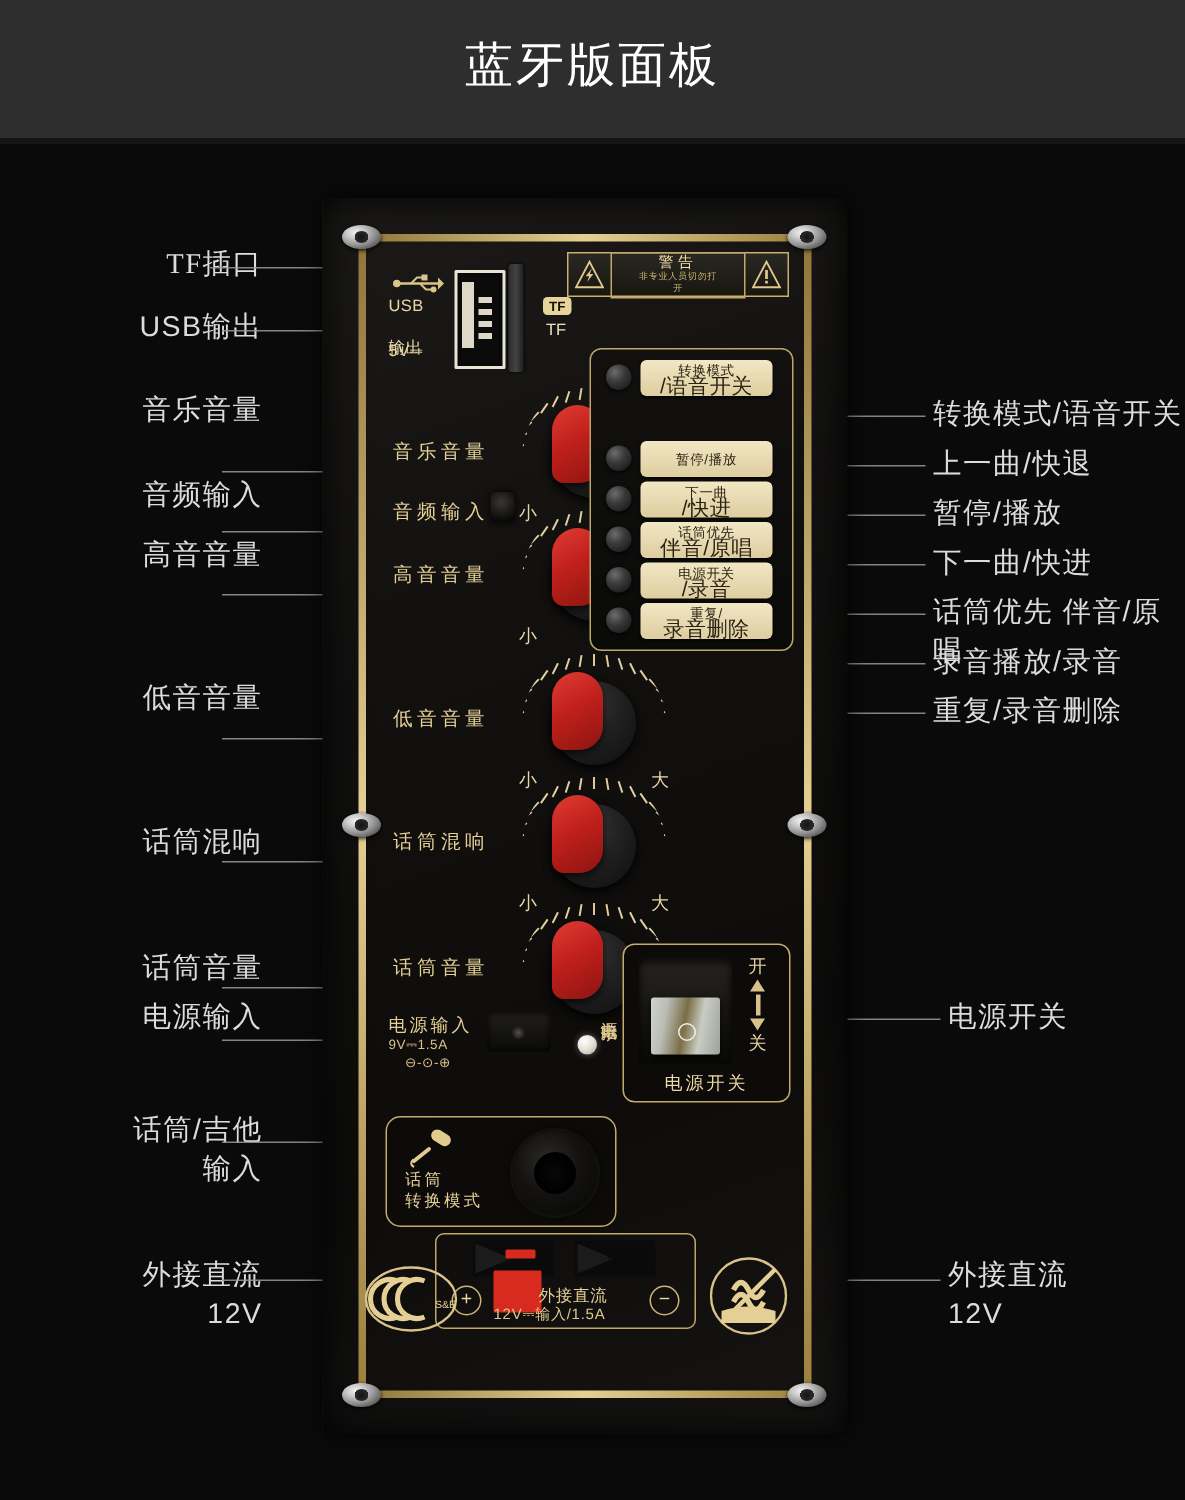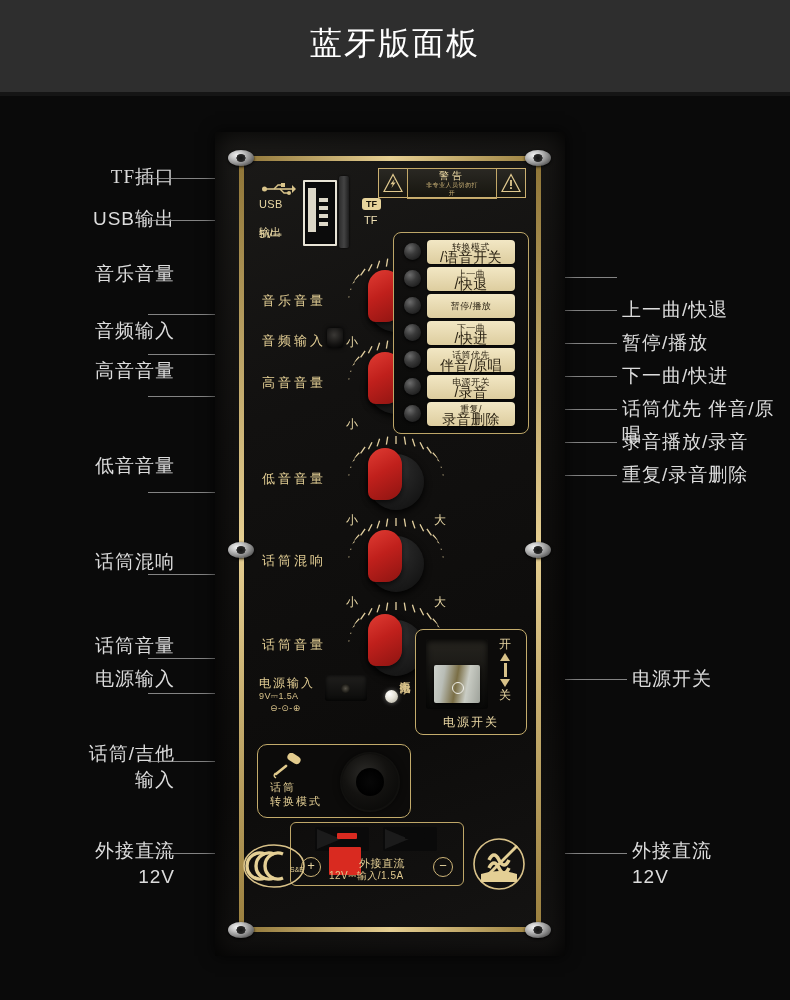--- a/index.html
+++ b/index.html
@@ -170,20 +170,21 @@
     <div class="leader" style="left:148px;top:218px;width:215px;"></div>
     <div class="leader" style="left:148px;top:258px;width:180px;"></div>
     <div class="leader" style="left:148px;top:300px;width:215px;"></div>
     <div class="leader" style="left:148px;top:396px;width:215px;"></div>
     <div class="leader" style="left:148px;top:478px;width:215px;"></div>
     <div class="leader" style="left:148px;top:562px;width:215px;"></div>
     <div class="leader" style="left:148px;top:597px;width:180px;"></div>
     <div class="leader" style="left:148px;top:665px;width:215px;"></div>
     <div class="leader" style="left:148px;top:757px;width:255px;"></div>
 
+    <div class="callout right" style="left:622px;top:168px;width:168px;">转换模式/语音开关</div>
     <div class="callout right" style="left:622px;top:201px;width:168px;">上一曲/快退</div>
     <div class="callout right" style="left:622px;top:234px;width:168px;">暂停/播放</div>
     <div class="callout right" style="left:622px;top:267px;width:168px;">下一曲/快进</div>
     <div class="callout right" style="left:622px;top:300px;width:172px;">话筒优先 伴音/原唱</div>
     <div class="callout right" style="left:622px;top:333px;width:168px;">录音播放/录音</div>
     <div class="callout right" style="left:622px;top:366px;width:168px;">重复/录音删除</div>
     <div class="callout right" style="left:632px;top:570px;width:158px;">电源开关</div>
     <div class="callout right" style="left:632px;top:742px;width:158px;">外接直流
 12V</div>
 
@@ -408,27 +409,20 @@
         </div>
 
         <div class="btnboard" style="left:178px;top:100px;width:134px;height:200px;">
           <div class="btn-row" style="left:0;top:6px;">
             <div class="btn-dot"></div>
             <div class="btn-plate">
               <div class="btn-l1">转换模式</div>
               <div class="btn-l2">/语音开关</div>
             </div>
           </div>
-          <div class="btn-row" style="left:0;top:33px;">
-            <div class="btn-dot"></div>
-            <div class="btn-plate">
-              <div class="btn-l1">上一曲</div>
-              <div class="btn-l2">/快退</div>
-            </div>
-          </div>
           <div class="btn-row" style="left:0;top:60px;">
             <div class="btn-dot"></div>
             <div class="btn-plate">
               <div class="btn-l1">暂停/播放</div>
               <div class="btn-l2"></div>
             </div>
           </div>
           <div class="btn-row" style="left:0;top:87px;">
             <div class="btn-dot"></div>
             <div class="btn-plate">

